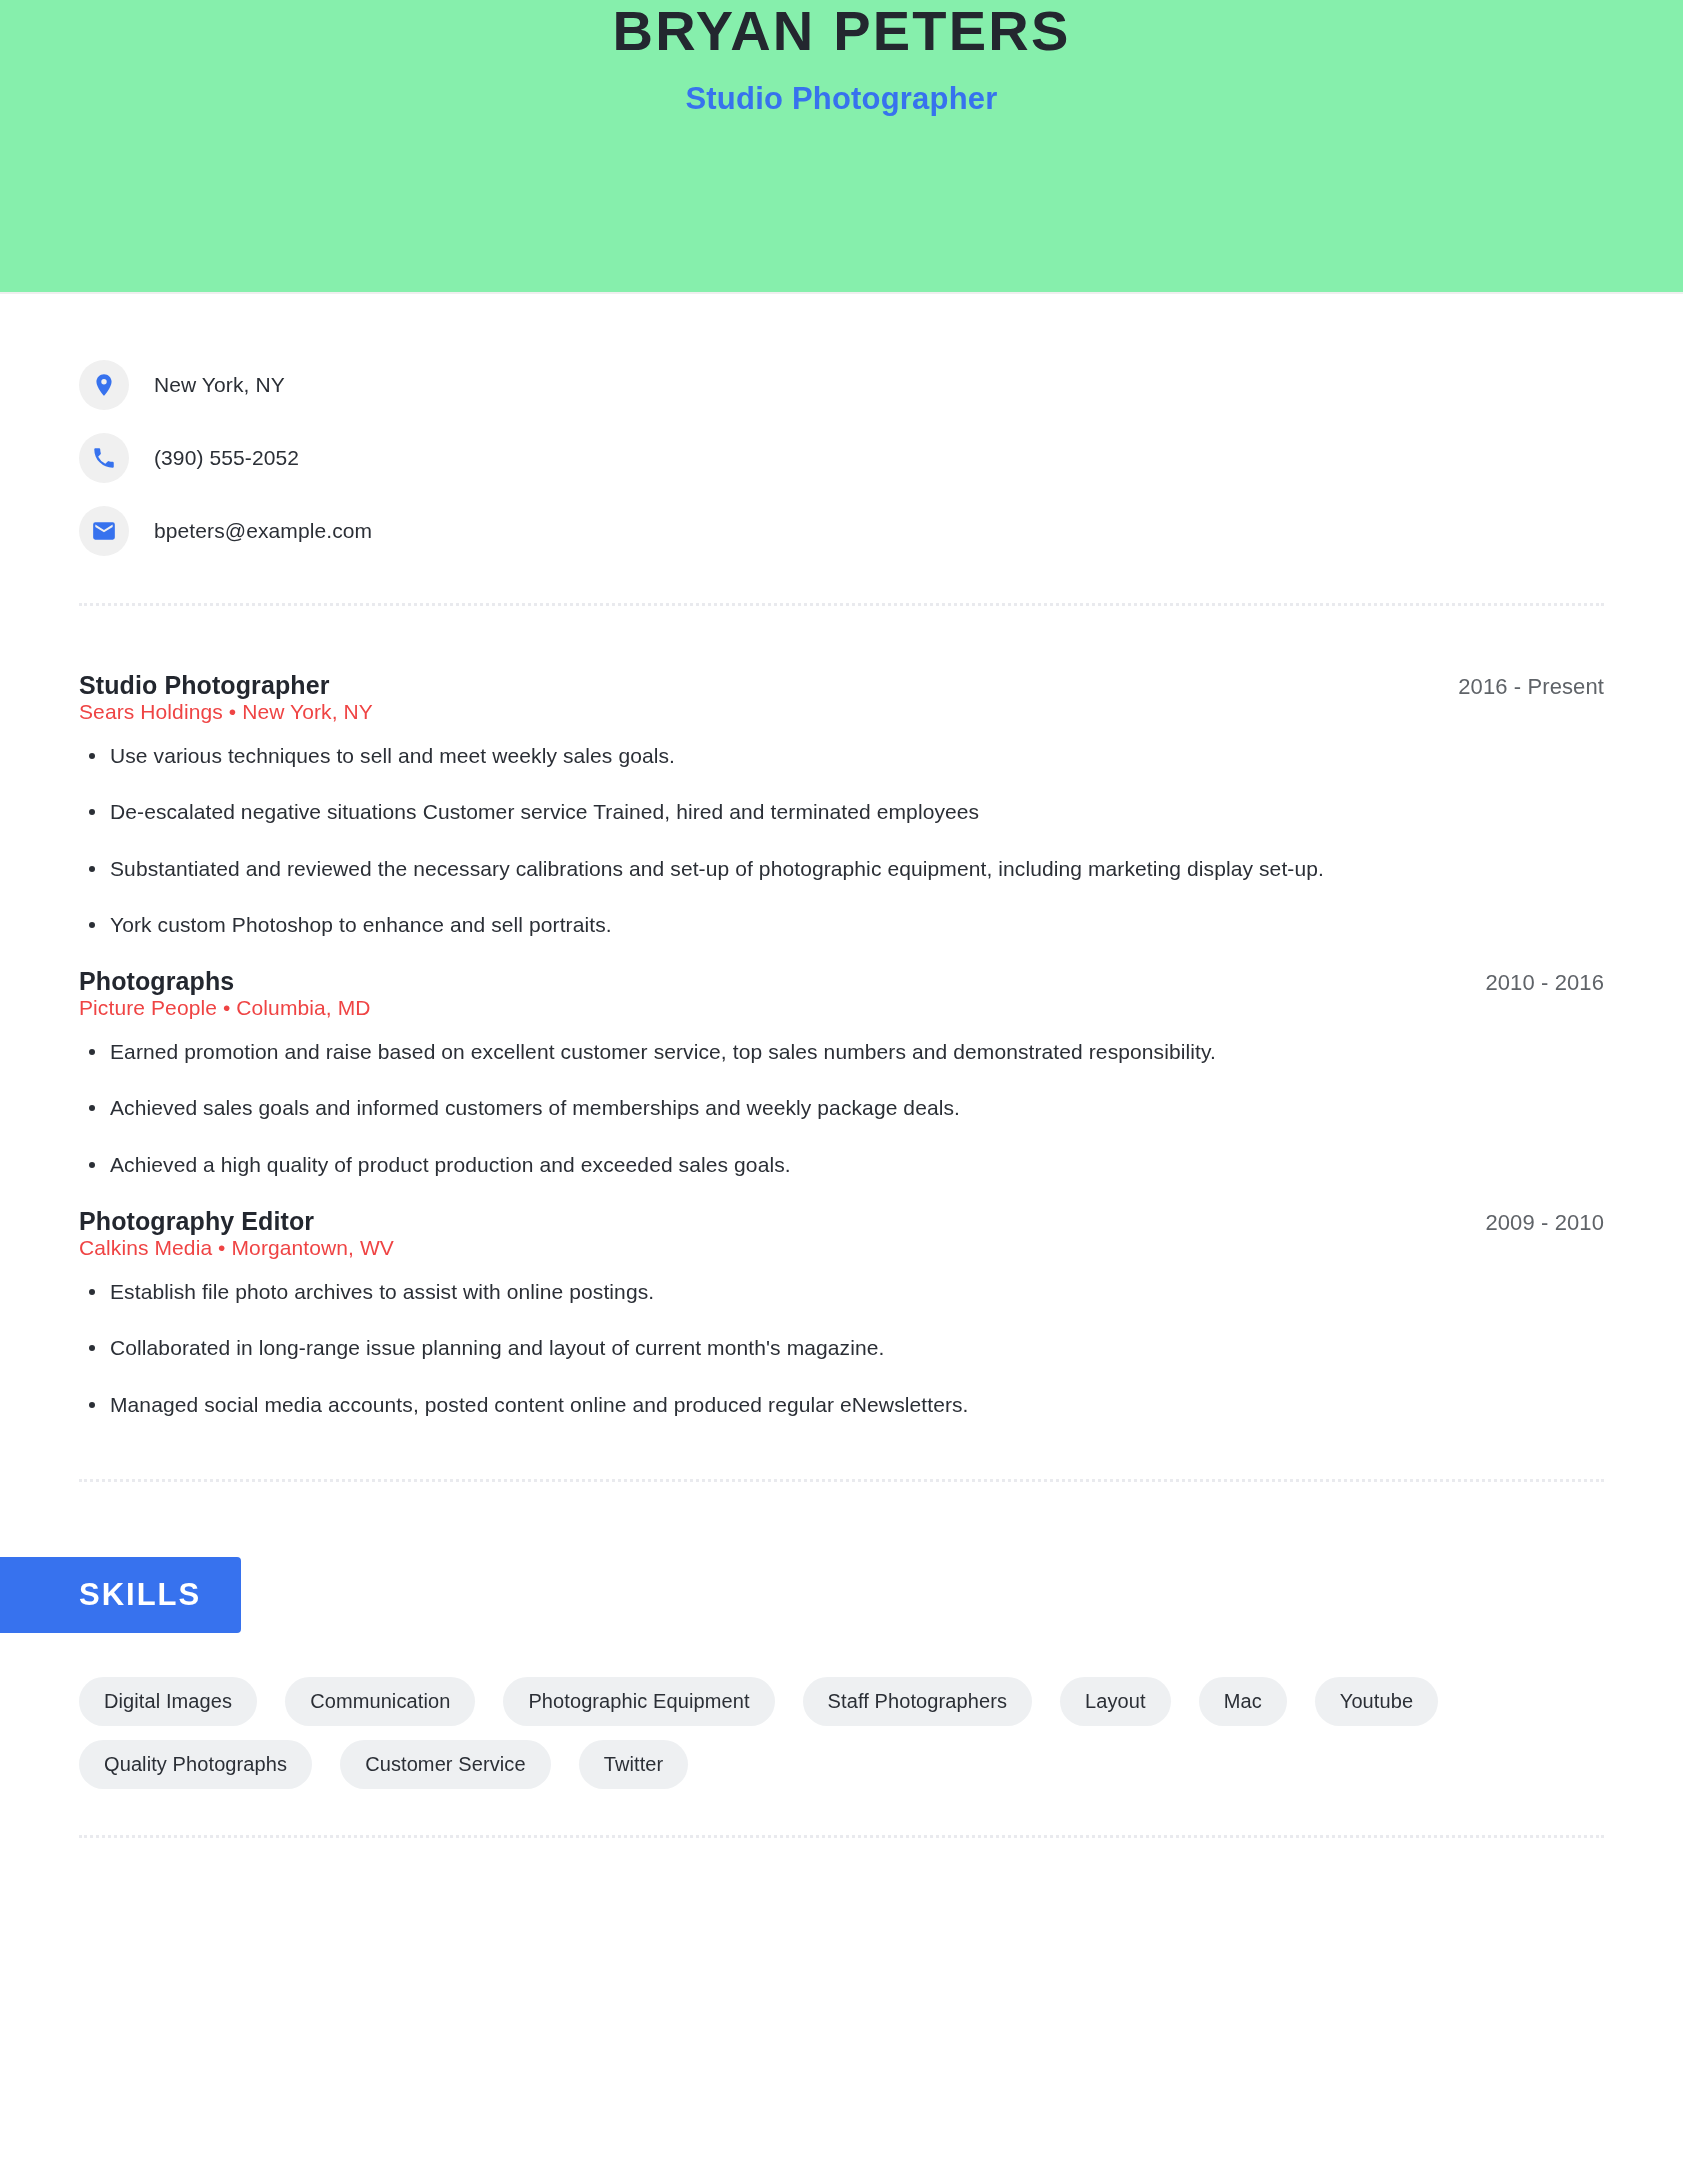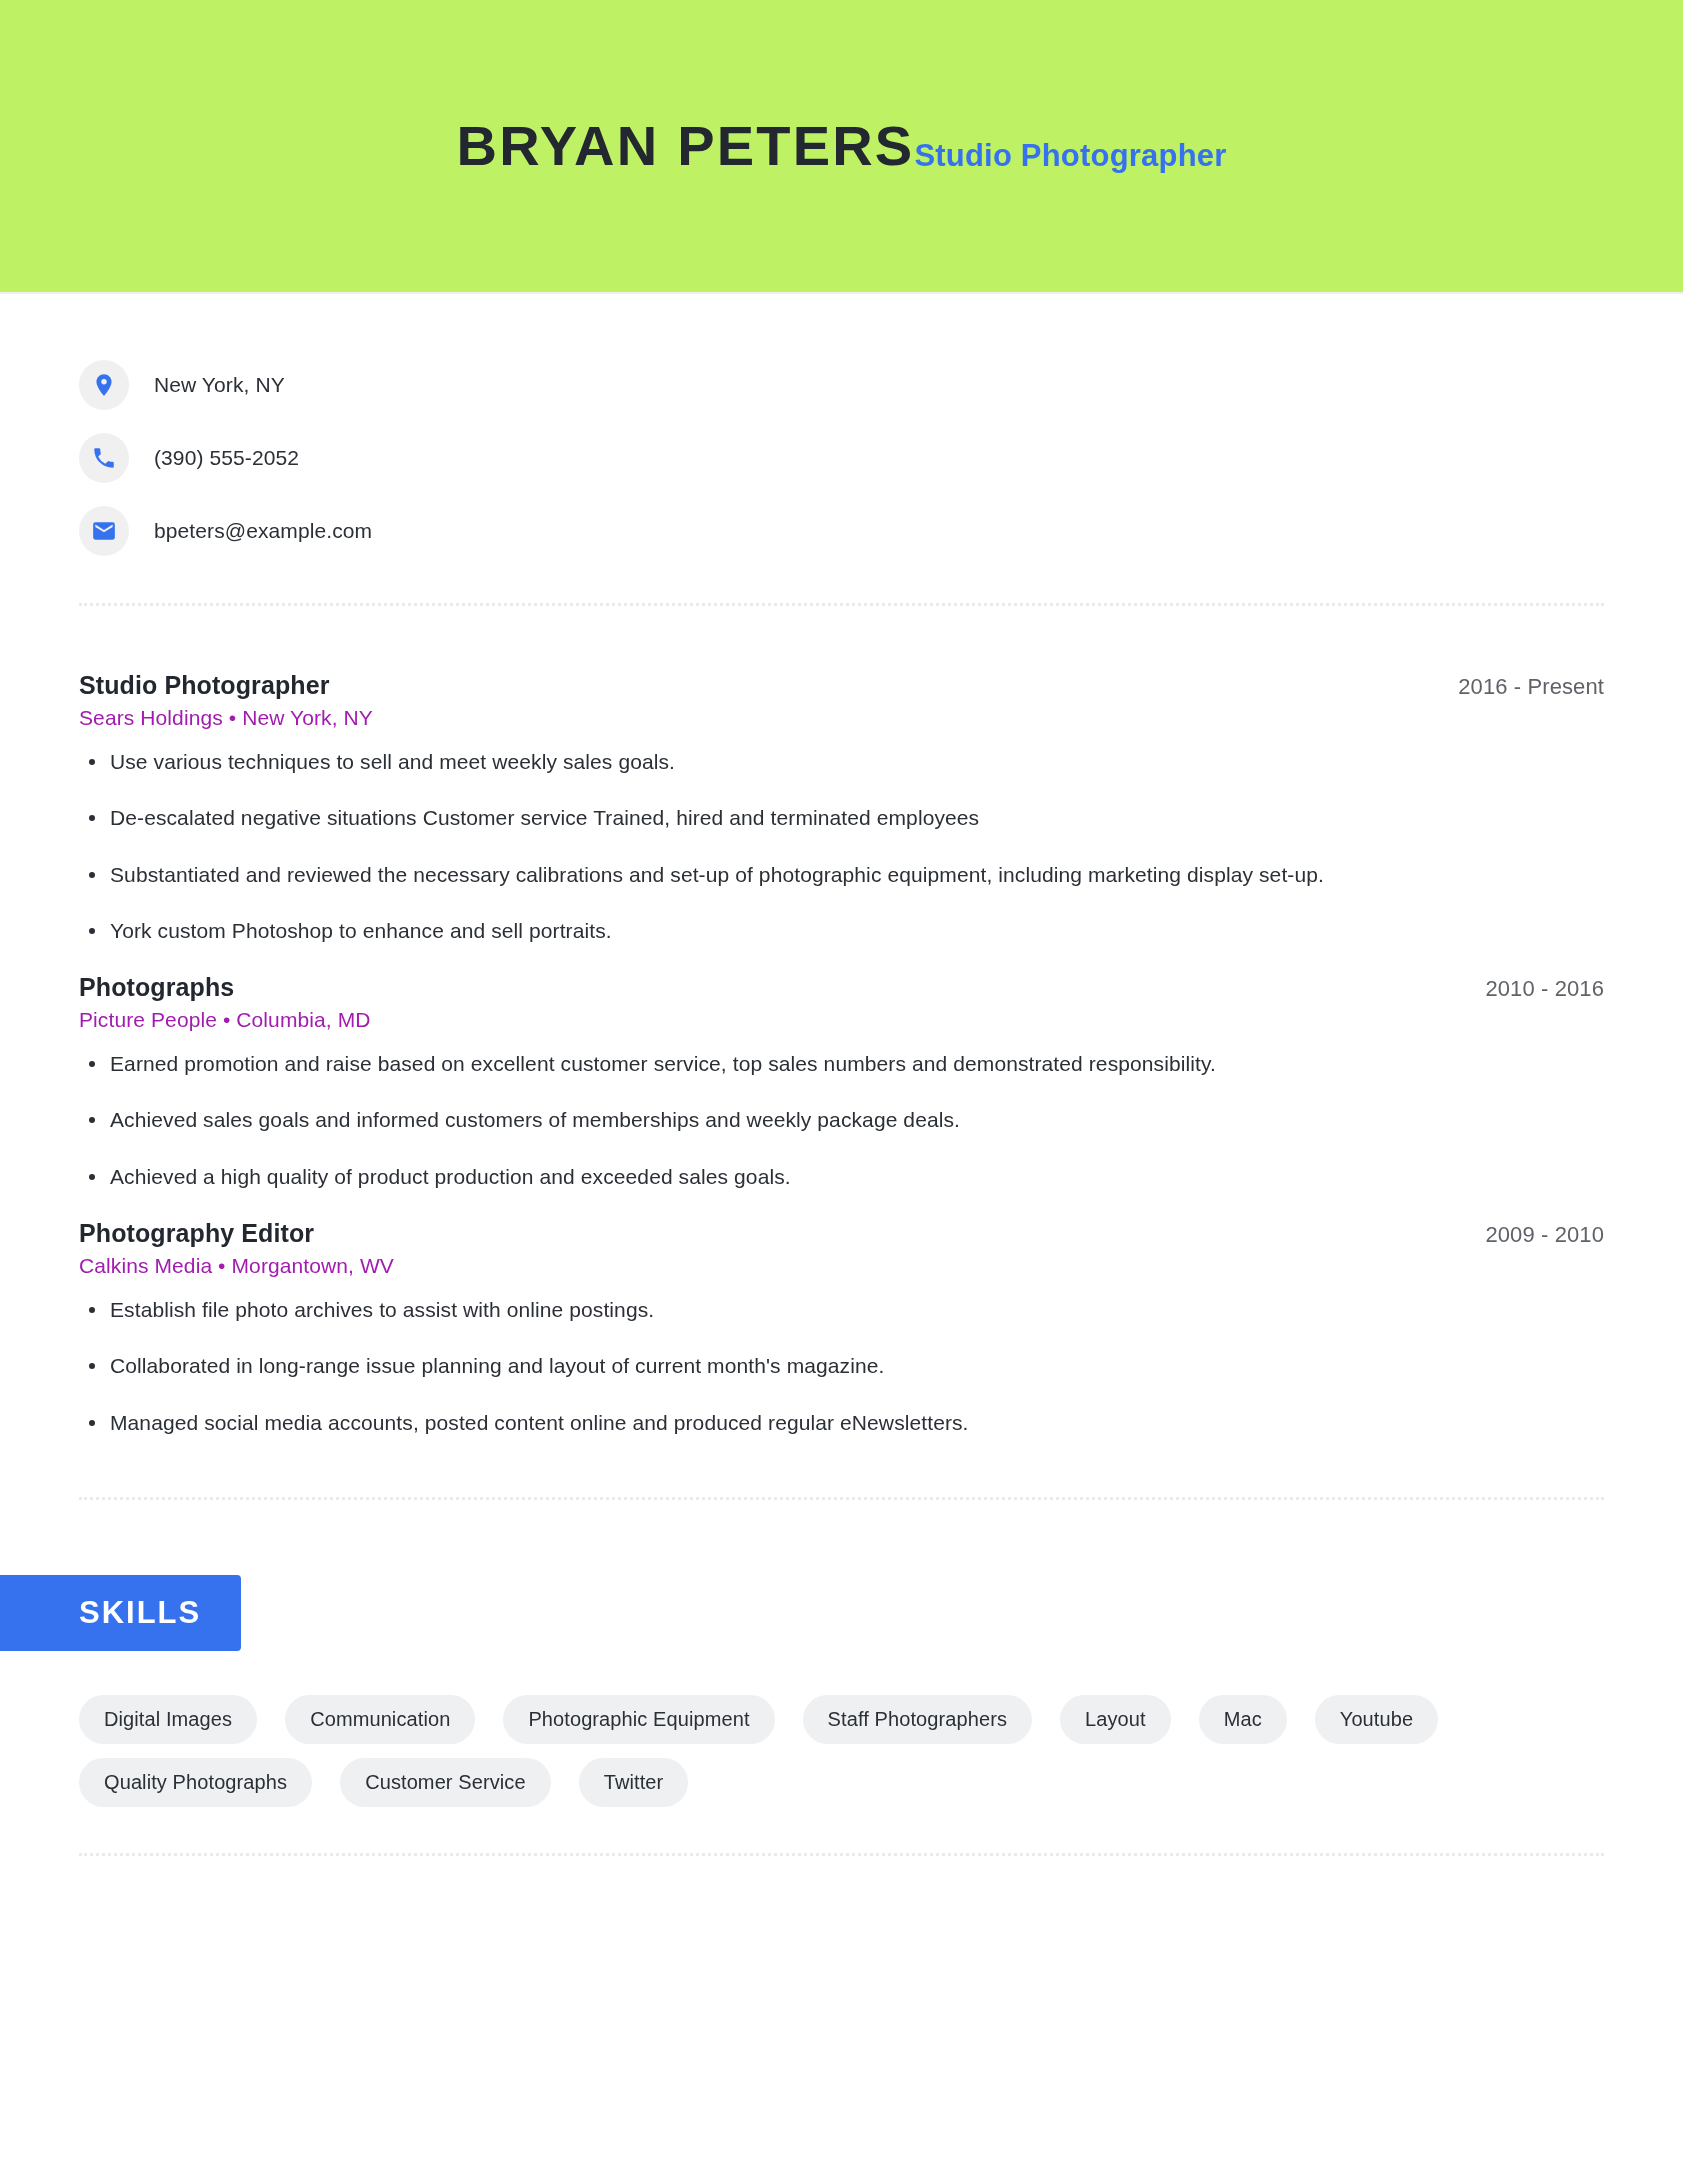--- a/index.html
+++ b/index.html
@@ -10,26 +10,25 @@
     background: #ffffff;
     font-family: "Liberation Sans", sans-serif;
     color: #2b2f36;
     overflow: hidden;
   }
 
   
   .header-band {
     width: 100%;
     height: 294px;
-    background: #bef264;
+    background: #86efac;
     border-bottom: 2px solid #efefef;
     display: flex;
-    flex-direction: row;
+    flex-direction: column;
     align-items: center;
-    justify-content: center;
   }
   .full-name {
     font-size: 56px;
     font-weight: bold;
     letter-spacing: 2.2px;
     color: #23272f;
     line-height: 1.1;
     text-transform: uppercase;
   }
   .job-title-header {
@@ -117,22 +116,22 @@
     letter-spacing: 0.1px;
   }
   .exp-dates {
     font-size: 22px;
     color: #5f6368;
     white-space: nowrap;
     letter-spacing: 0.1px;
   }
   .exp-meta {
     font-size: 21px;
-    color: #a21caf;
-    margin-top: 6px;
+    color: #ef4444;
+    margin-top: 0;
     letter-spacing: 0.1px;
   }
   .exp-bullets {
     margin-top: 18px;
     list-style: none;
   }
   .exp-bullets li {
     position: relative;
     padding-left: 31px;
     font-size: 21px;

